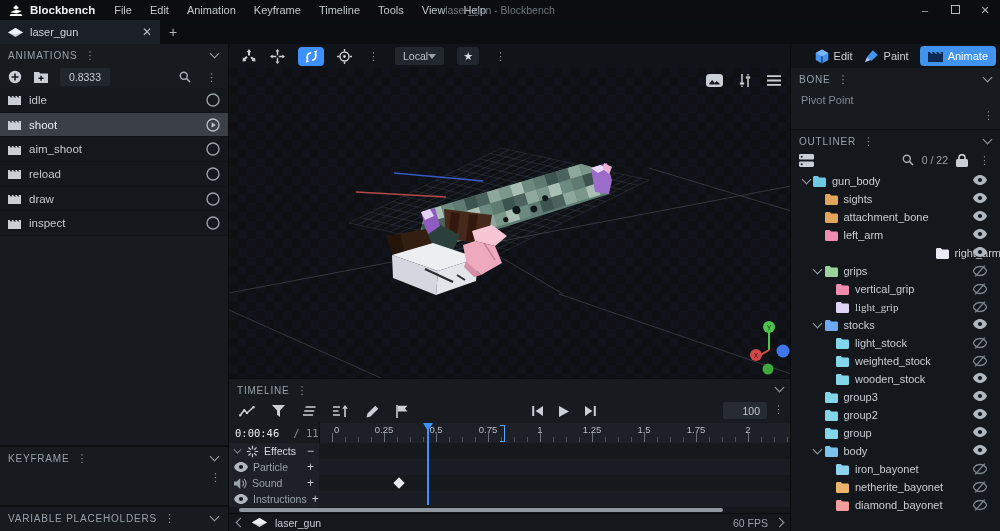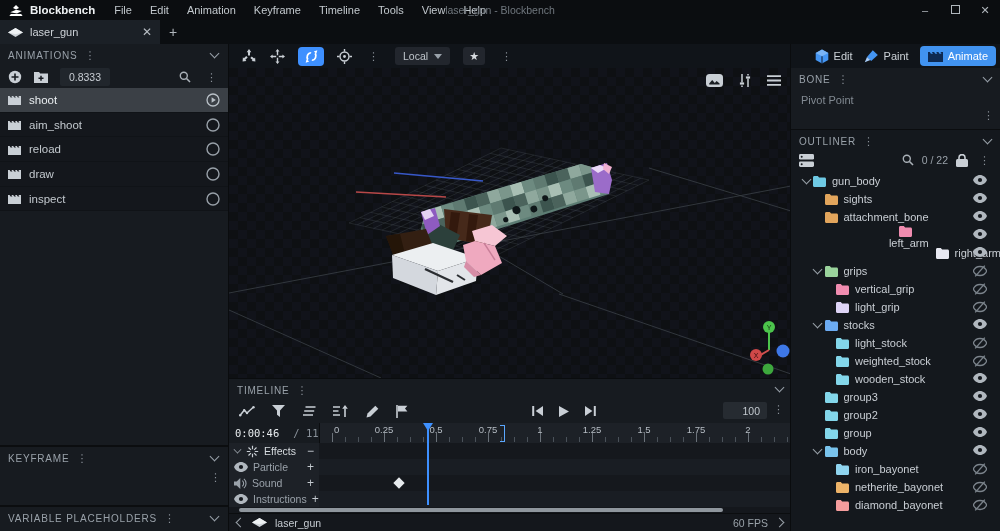--- a/index.html
+++ b/index.html
@@ -48,21 +48,21 @@
   .anim-row.selected{background:#3b4046;}
   .anim-row.selected .anim-label{color:#e9edf0;}
   .anim-label{color:#c3c9ce;font-size:11.5px;flex:1;}
   .left-divider{left:0;width:228px;height:2px;background:#0b0d0f;}
   .kf-kebab{right:4px;top:428px;}
   .var-head{left:0;top:463px;width:228px;}
 
   
   .tools-bar{left:0;top:0;width:562px;height:24px;background:#101419;display:flex;align-items:center;padding-left:12px;gap:13px;box-sizing:border-box;}
   .tool-active{background:#3e90ff;border-radius:4px;width:26px;height:19px;display:flex;align-items:center;justify-content:center;}
-  .dropdown{background:#22262d;border-radius:3px;height:18px;padding:0 8px;display:flex;align-items:center;gap:6px;color:#bfc5cb;font-size:10.5px;}
+  .dropdown{background:#22262d;border-radius:3px;height:18px;padding:0 8px;display:flex;align-items:center;color:#bfc5cb;font-size:10.5px;}
   .caret{width:0;height:0;border-left:4px solid transparent;border-right:4px solid transparent;border-top:5px solid #9aa2aa;}
   .sq-btn{background:#22262d;border-radius:3px;width:22px;height:18px;display:flex;align-items:center;justify-content:center;color:#d6dade;font-size:11px;}
 
   
   .viewport{left:0;top:24px;width:562px;height:310px;background:#0e1013;overflow:hidden;}
   .checker{position:absolute;inset:0;opacity:.55;
     background-image:
       linear-gradient(45deg,#141720 25%,transparent 25%,transparent 75%,#141720 75%),
       linear-gradient(45deg,#141720 25%,transparent 25%,transparent 75%,#141720 75%);
     background-position:0 0,9px 9px;background-size:18px 18px;}
@@ -187,20 +187,33 @@
       <span class="spacer"></span>
       <span class="ic">
           <svg width="12" height="12" viewBox="0 0 12 12">
             <circle cx="4.8" cy="4.8" r="3.5" fill="none" stroke="#aab1b8" stroke-width="1.4"></circle>
             <path d="M7.5 7.5L11 11" stroke="#aab1b8" stroke-width="1.6"></path>
           </svg>
         </span>
       <span class="kebab">⋮</span>
     </div>
     <div id="anim-list" class="anim-list abs">
+        <div class="anim-row">
+          <span class="ic">
+            <svg width="13" height="11" viewBox="0 0 13 11">
+              <path d="M0 2h1.6l1 1.6h1.8L3.4 2h1.8l1 1.6H8L7 2h1.8l1 1.6h1.6L10.4 2H13v9H0z" fill="#c9cfd5"></path>
+            </svg>
+          </span>
+          <span class="anim-label">idle</span>
+          <span class="ic">
+            <svg width="14" height="14" viewBox="0 0 14 14">
+              <circle cx="7" cy="7" r="6" fill="none" stroke="#98a0a8" stroke-width="1.4"></circle>
+            </svg>
+          </span>
+        </div>
         <div class="anim-row selected">
           <span class="ic">
             <svg width="13" height="11" viewBox="0 0 13 11">
               <path d="M0 2h1.6l1 1.6h1.8L3.4 2h1.8l1 1.6H8L7 2h1.8l1 1.6h1.6L10.4 2H13v9H0z" fill="#c9cfd5"></path>
             </svg>
           </span>
           <span class="anim-label">shoot</span>
           <span class="ic">
             <svg width="14" height="14" viewBox="0 0 14 14">
               <circle cx="7" cy="7" r="6" fill="none" stroke="#b9c0c7" stroke-width="1.3"></circle>
@@ -745,21 +758,21 @@
               </svg>
             </span>
             <span class="tree-label">attachment_bone</span>
             <span class="tree-eye ic">
               <svg width="14" height="10" viewBox="0 0 14 10">
                 <path d="M7 0C3.6 0 1.1 2.4 0 5c1.1 2.6 3.6 5 7 5s5.9-2.4 7-5c-1.1-2.6-3.6-5-7-5z" fill="#b0b7be"></path>
                 <circle cx="7" cy="5" r="2.1" fill="#14181d"></circle>
               </svg>
             </span>
           </div>
-          <div class="tree-row" style="padding-left: 19.5px; flex-direction: column;">
+          <div class="tree-row" style="padding-left: 19.5px;">
             <span style="width: 14px; display: inline-block;"></span>
             <span class="ic">
               <svg width="13" height="11" viewBox="0 0 13 11">
                 <path d="M0 1.5C0 .7.6 0 1.4 0h3.4l1.3 1.6h5.5c.8 0 1.4.7 1.4 1.5v6.4c0 .8-.6 1.5-1.4 1.5H1.4C.6 11 0 10.3 0 9.5z" fill="#f08cb0"></path>
               </svg>
             </span>
             <span class="tree-label">left_arm</span>
             <span class="tree-eye ic">
               <svg width="14" height="10" viewBox="0 0 14 10">
                 <path d="M7 0C3.6 0 1.1 2.4 0 5c1.1 2.6 3.6 5 7 5s5.9-2.4 7-5c-1.1-2.6-3.6-5-7-5z" fill="#b0b7be"></path>
@@ -807,21 +820,21 @@
               </svg>
             </span>
             <span class="tree-label">vertical_grip</span>
             <span class="tree-eye ic">
               <svg width="14" height="12" viewBox="0 0 14 12">
                 <path d="M7 1.5C3.8 1.5 1.3 3.7.3 6c1 2.3 3.5 4.5 6.7 4.5S12.7 8.3 13.7 6C12.7 3.7 10.2 1.5 7 1.5z" fill="none" stroke="#7b838b" stroke-width="1.3"></path>
                 <path d="M2.2 11.4L11.8.6" stroke="#7b838b" stroke-width="1.4"></path>
               </svg>
             </span>
           </div>
-          <div class="tree-row" style="padding-left: 31px;">
+          <div class="tree-row" style="padding-left: 31px; font-family: Liberation Serif, serif;">
             <span style="width: 14px; display: inline-block;"></span>
             <span class="ic">
               <svg width="13" height="11" viewBox="0 0 13 11">
                 <path d="M0 1.5C0 .7.6 0 1.4 0h3.4l1.3 1.6h5.5c.8 0 1.4.7 1.4 1.5v6.4c0 .8-.6 1.5-1.4 1.5H1.4C.6 11 0 10.3 0 9.5z" fill="#ded4f6"></path>
               </svg>
             </span>
             <span class="tree-label">light_grip</span>
             <span class="tree-eye ic">
               <svg width="14" height="12" viewBox="0 0 14 12">
                 <path d="M7 1.5C3.8 1.5 1.3 3.7.3 6c1 2.3 3.5 4.5 6.7 4.5S12.7 8.3 13.7 6C12.7 3.7 10.2 1.5 7 1.5z" fill="none" stroke="#7b838b" stroke-width="1.3"></path>

